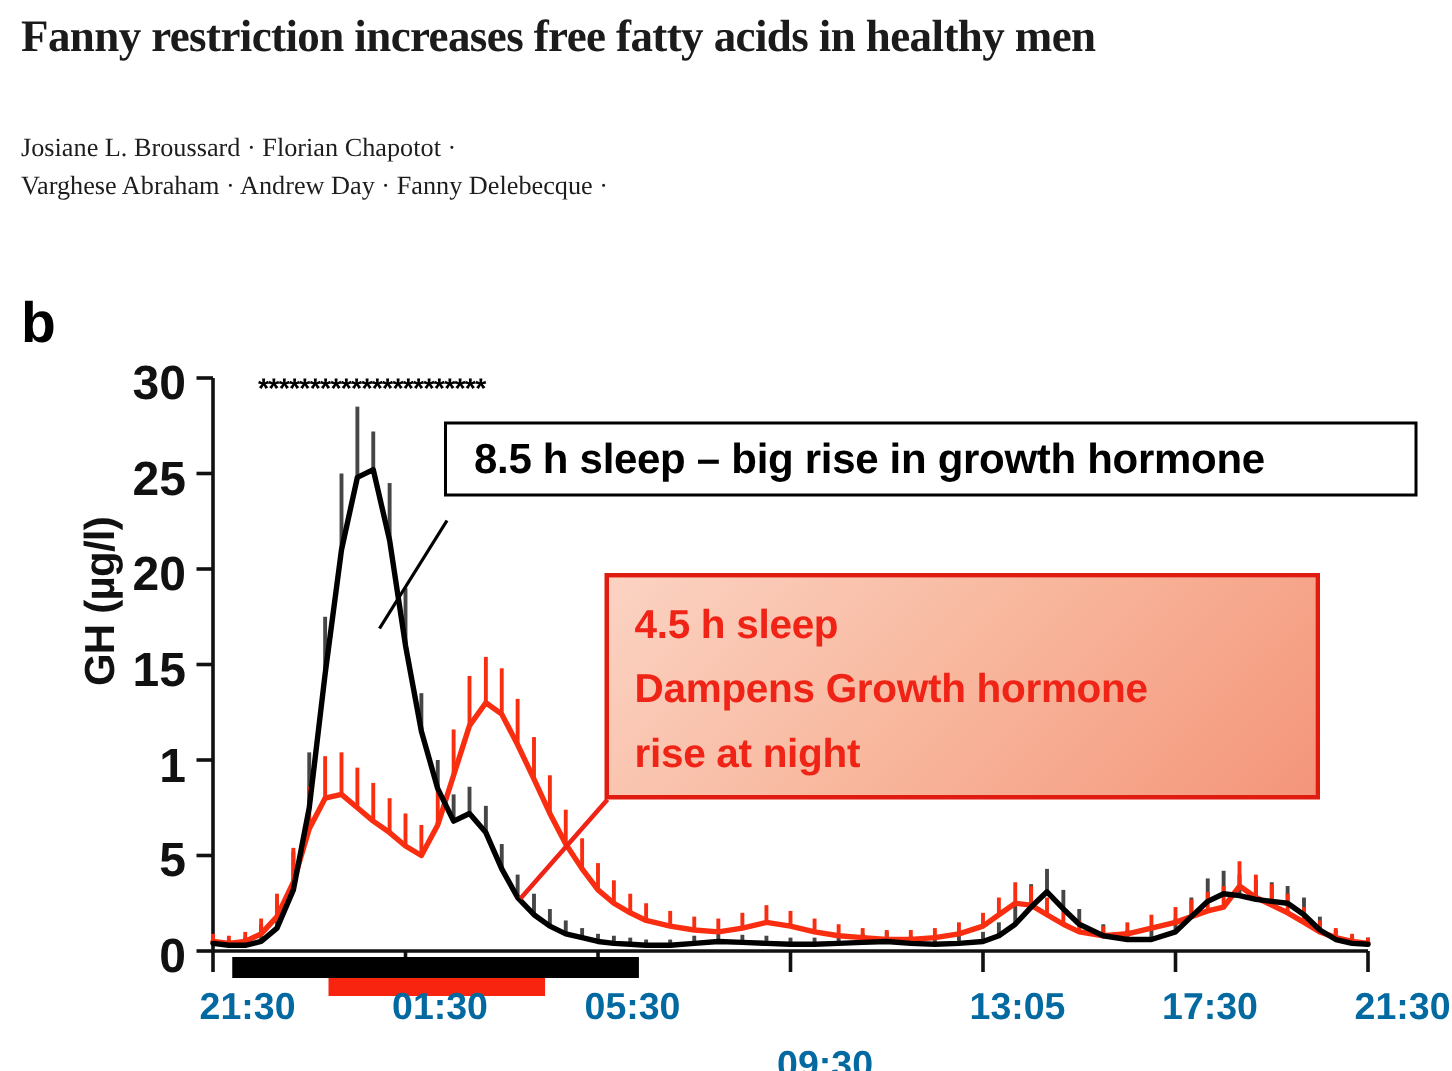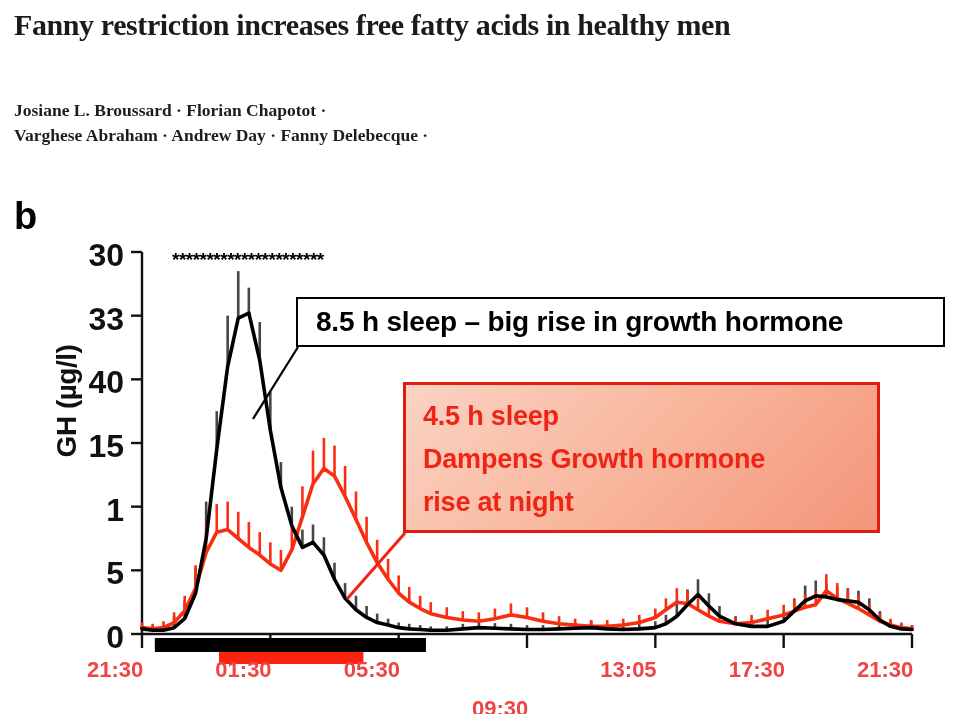--- a/index.html
+++ b/index.html
@@ -22,22 +22,21 @@
     letter-spacing: -0.4px;
     color: #1b1b1b;
     white-space: nowrap;
   }
   #author-block {
     position: absolute; left: 14px; top: 86px; width: 700px;
     font-family: "Liberation Serif", serif;
     font-size: 17.5px;
     line-height: 24.5px;
     color: #1d1d1d;
-    font-weight: 700;
-    margin-top: 12px;
+    font-weight: 400;
   }
   .author-line { white-space: nowrap; }
 
   
   #panel-label {
     position: absolute; left: 14px; top: 196px;
     font-size: 38px; font-weight: bold; color: #000;
     line-height: 40px;
     font-family: "Liberation Sans", sans-serif;
   }
@@ -54,35 +53,35 @@
     transform-origin: center center;
     font-size: 28px; font-weight: bold; color: #111;
     letter-spacing: -0.5px;
   }
   .ytick-label {
     position: absolute; width: 46px; text-align: right;
     font-size: 32px; font-weight: bold; color: #111;
     font-family: "Liberation Sans", sans-serif;
   }
   .xtick-label {
-    position: absolute; width: 110px; text-align: left;
-    font-size: 22px; font-weight: bold; color: #ef4444;
+    position: absolute; width: 110px; text-align: right;
+    font-size: 25px; font-weight: bold; color: #0369a1;
     font-family: "Liberation Sans", sans-serif;
   }
   #sig-stars {
     position: absolute; left: 172px; top: 249px;
     font-size: 19px; font-weight: bold; color: #000;
     letter-spacing: -0.5px;
     font-family: "Liberation Sans", sans-serif;
     white-space: nowrap;
   }
 
   
   #callout-black {
-    position: absolute; left: 296px; top: 297px;
+    position: absolute; left: 296px; top: 281px;
     width: 649px; height: 50px;
     background: #ffffff;
     border: 2px solid #000000;
     display: flex; align-items: center;
     padding-left: 18px;
   }
   #callout-black-text {
     font-size: 28px; font-weight: bold; color: #000;
     letter-spacing: -0.2px; white-space: nowrap;
   }
@@ -272,22 +271,22 @@
         <line x1="298" y1="347" x2="253" y2="419" stroke="#000" stroke-width="2.2"></line>
         <line x1="405" y1="533" x2="347" y2="599" stroke="#ef2316" stroke-width="3"></line>
       </svg>
 
     <div id="y-axis-title">GH (µg/l)</div>
     <div id="ytick-labels">
         <div class="ytick-label" style="left: 78px; top: 619px;">0</div>
         <div class="ytick-label" style="left: 78px; top: 555.333px;">5</div>
         <div class="ytick-label" style="left: 78px; top: 491.667px;">1</div>
         <div class="ytick-label" style="left: 78px; top: 428px; text-align: right;">15</div>
-        <div class="ytick-label" style="left: 78px; top: 364.333px;">40</div>
-        <div class="ytick-label" style="left: 78px; top: 300.667px;">33</div>
+        <div class="ytick-label" style="left: 78px; top: 364.333px;">20</div>
+        <div class="ytick-label" style="left: 78px; top: 300.667px;">25</div>
         <div class="ytick-label" style="left: 78px; top: 237px;">30</div>
       </div>
     <div id="xtick-labels">
         <div class="xtick-label" style="left: 87px; top: 657px;">21:30</div>
         <div class="xtick-label" style="left: 215.333px; top: 657px;">01:30</div>
         <div class="xtick-label" style="left: 343.667px; top: 657px;">05:30</div>
         <div class="xtick-label" style="left: 472px; top: 696px;">09:30</div>
         <div class="xtick-label" style="left: 600.333px; top: 657px;">13:05</div>
         <div class="xtick-label" style="left: 728.667px; top: 657px;">17:30</div>
         <div class="xtick-label" style="left: 857px; top: 657px;">21:30</div>

